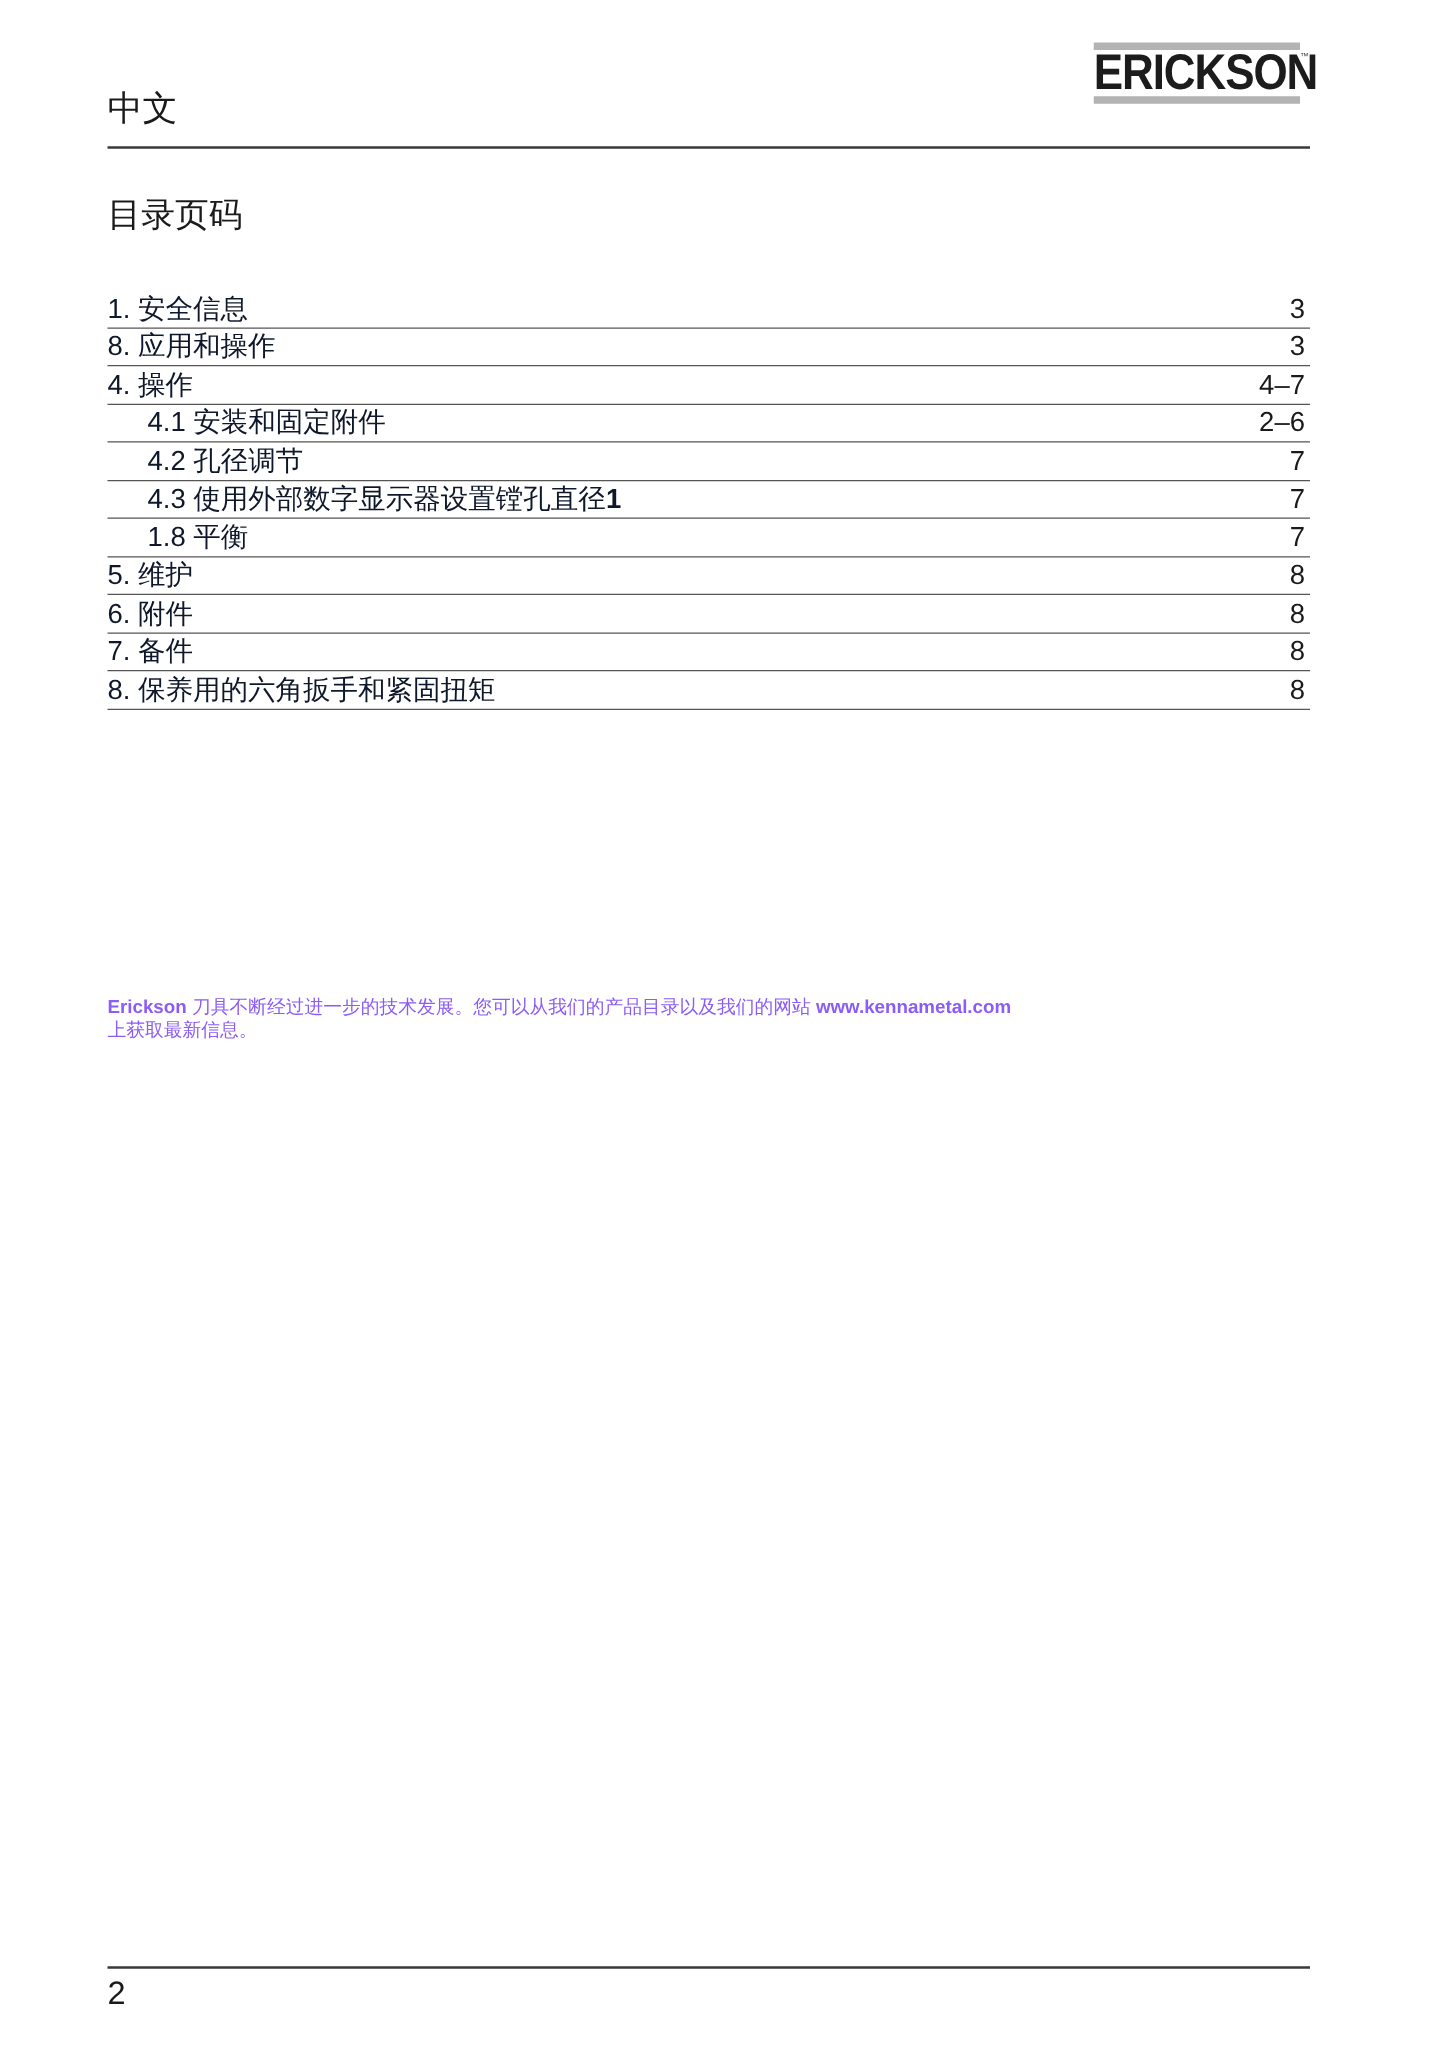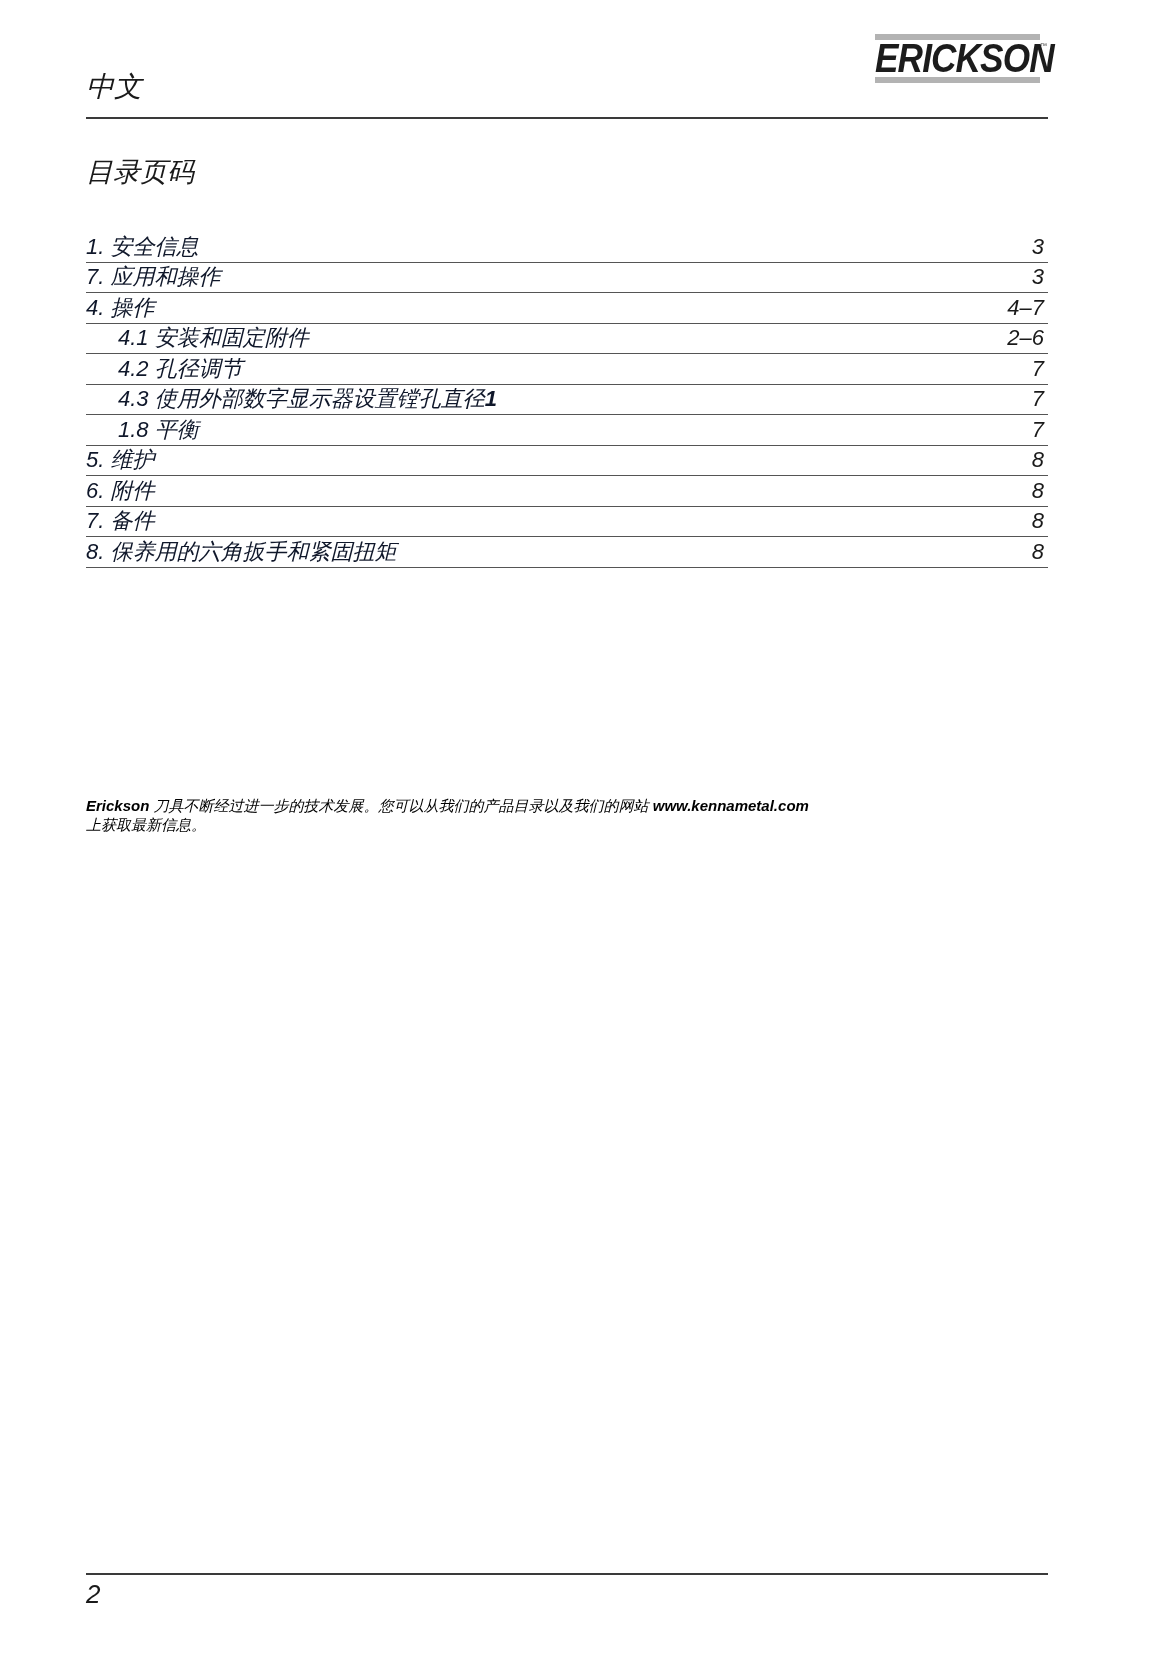--- a/index.html
+++ b/index.html
@@ -13,21 +13,20 @@
       position: relative;
       overflow: hidden;
       font-family: "Liberation Sans", "DejaVu Sans", sans-serif;
       color: #1a1a1a;
     }
     .page {
       position: absolute;
       left: 0; top: 0;
       width: 1026px;
       height: 1654px;
-      font-style: italic;
     }
     
     .lang-label {
       position: absolute;
       left: 86px;
       top: 70px;
       font-size: 28px;
       line-height: 34px;
       color: #1a1a1a;
     }
@@ -130,21 +129,21 @@
     .label .bold-digit { font-weight: bold; }
 
     
     .note {
       position: absolute;
       left: 86px;
       top: 760px;
       width: 980px;
       font-size: 15px;
       line-height: 19px;
-      color: #000000;
+      color: #8b5cf6;
       margin-top: 36px;
     }
     .note .brand, .note .url {
       font-weight: bold;
     }
 
     .page-number {
       position: absolute;
       left: 86px;
       top: 1578px;
@@ -170,21 +169,21 @@
   <div class="rule header"></div>
 
   <div class="toc-title">目录页码</div>
 
   <ul class="toc">
     <li class="toc-row">
       <span class="label">1. 安全信息</span>
       <span class="pages">3</span>
     </li>
     <li class="toc-row">
-      <span class="label">7. 应用和操作</span>
+      <span class="label">8. 应用和操作</span>
       <span class="pages">3</span>
     </li>
     <li class="toc-row">
       <span class="label">4. 操作</span>
       <span class="pages">4–7</span>
     </li>
     <li class="toc-row sub">
       <span class="label">4.1 安装和固定附件</span>
       <span class="pages">2–6</span>
     </li>

